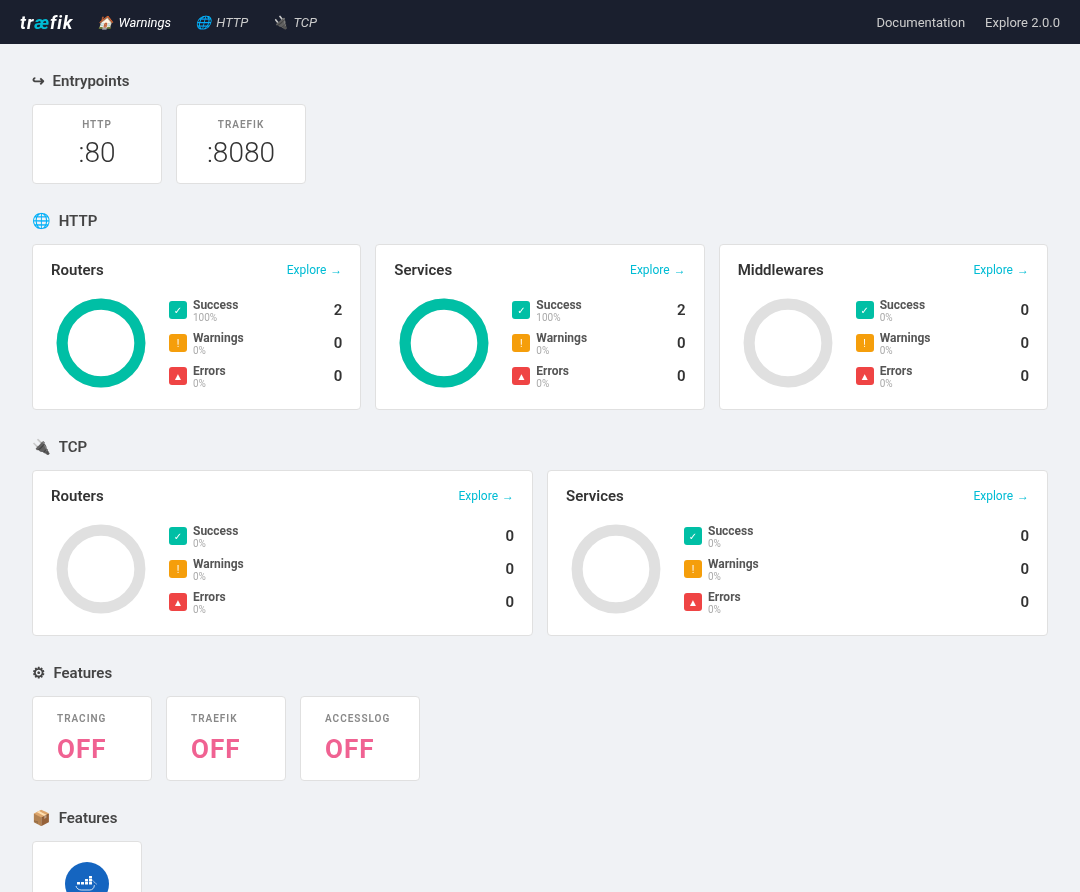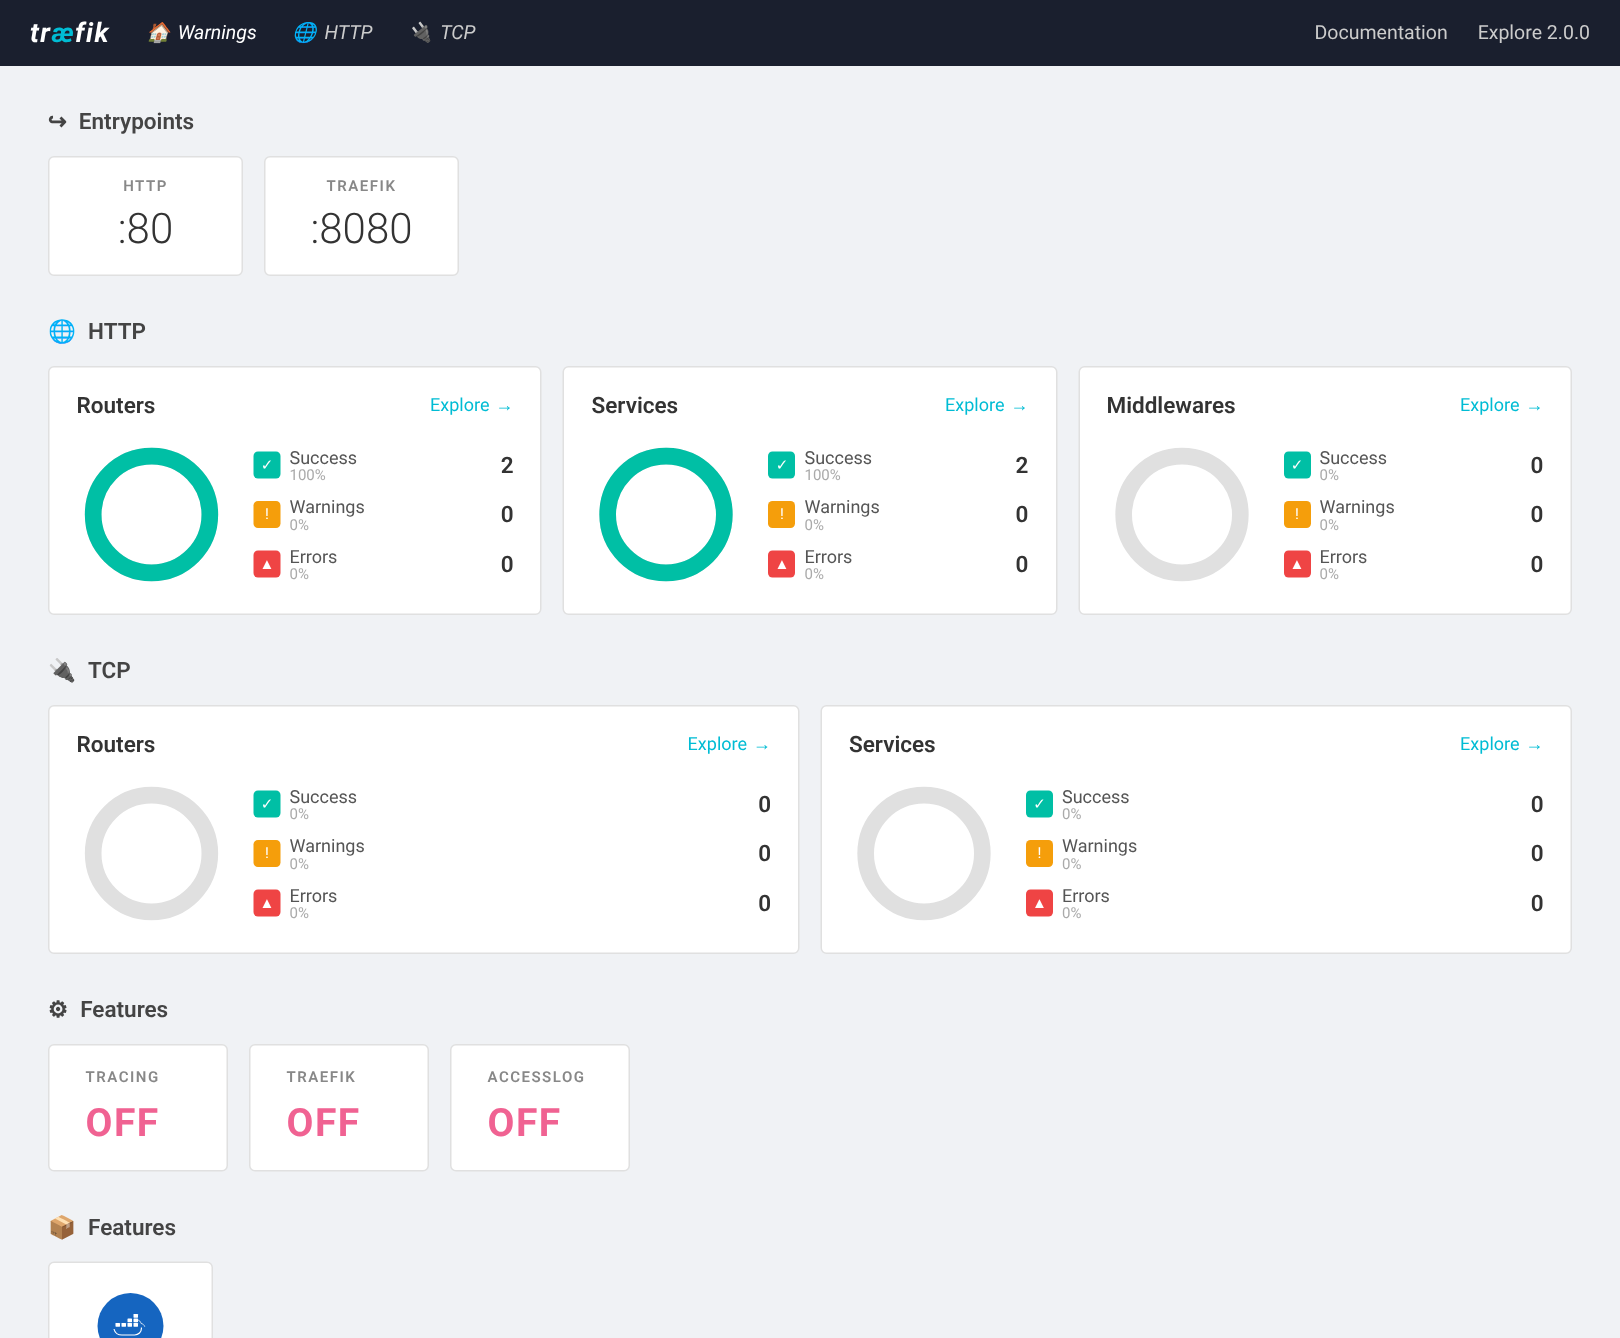--- a/index.html
+++ b/index.html
@@ -110,21 +110,21 @@
       align-items: center;
       justify-content: center;
       font-size: 10px;
       color: #fff;
       flex-shrink: 0;
     }
     .legend-icon.success { background: #00bfa5; }
     .legend-icon.warning { background: #f59e0b; }
     .legend-icon.error { background: #ef4444; }
     .legend-text { flex: 1; }
-    .legend-label { font-size: 12px; color: #555; font-weight: 400; }
+    .legend-label { font-size: 12px; color: #555; font-weight: 700; }
     .legend-pct { font-size: 10px; color: #aaa; }
     .legend-count { font-size: 15px; font-weight: 600; color: #333; min-width: 14px; text-align: right; }
 
     
     .features-row { display: flex; gap: 14px; margin-bottom: 28px; }
     .feature-card {
       background: #fff;
       border: 1px solid #e0e0e0;
       border-radius: 4px;
       padding: 16px 24px;

